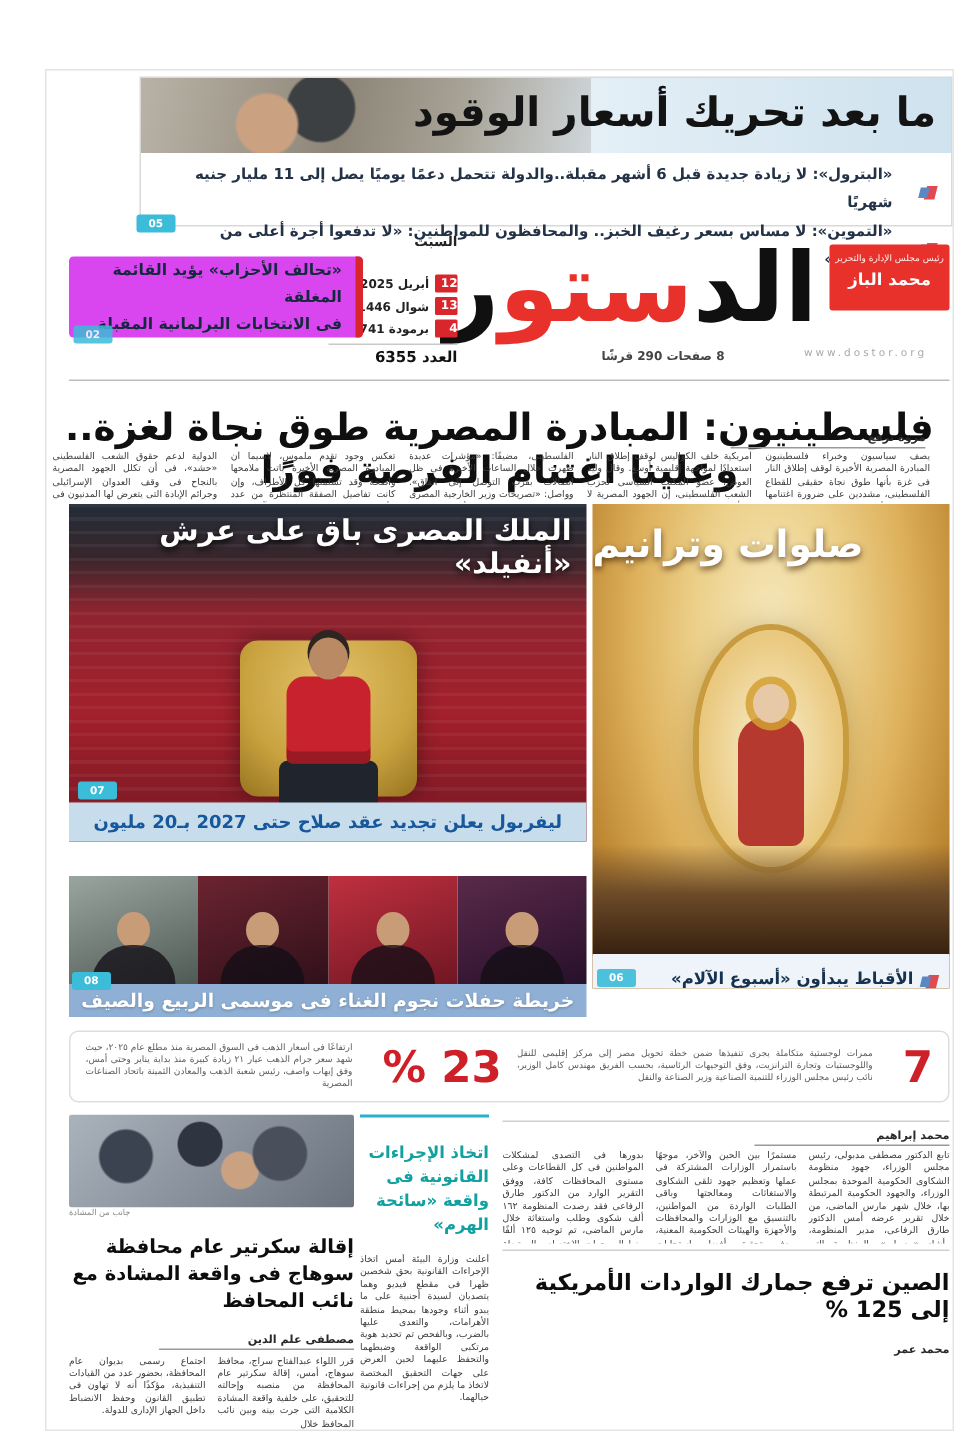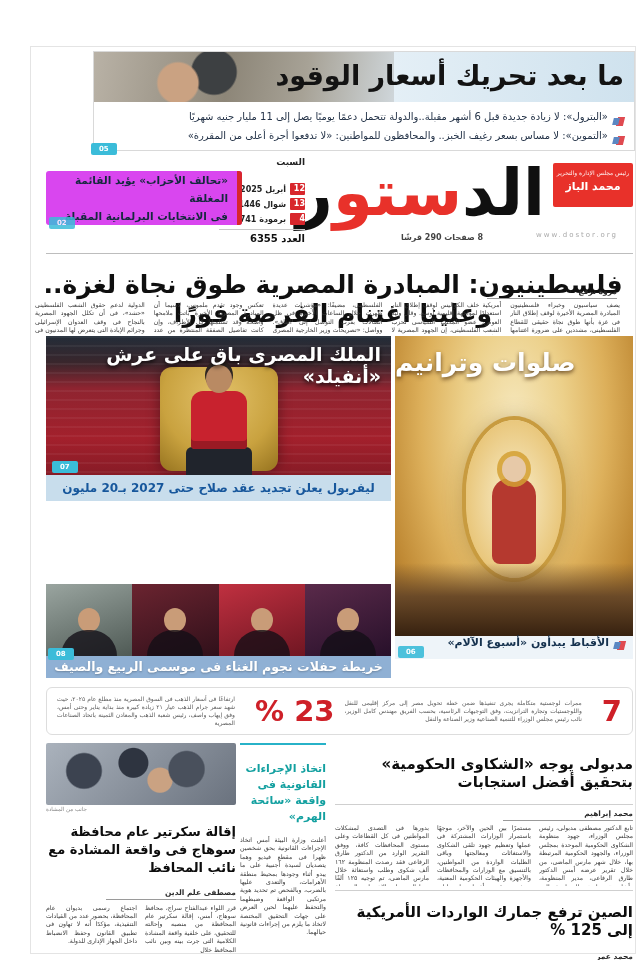--- a/index.html
+++ b/index.html
@@ -7,21 +7,21 @@
   .sheet{position:absolute;left:30px;top:46px;width:604px;height:906px;border:1px solid #e4e4e4;background:#fff}
   
   .topstory{position:absolute;left:62px;top:4px;width:540px;height:98px;border:1px solid #d9d9d9;background:#fff}
   .ts-row1{position:relative;height:50px;background:linear-gradient(to left,#cfe2ee 0%,#e9f2f8 55%,#f3f8fb 100%);overflow:hidden}
   .photo-fuel{position:absolute;left:0;top:0;width:300px;height:50px;
     background:radial-gradient(circle at 28% 62%,#caa282 9%,rgba(0,0,0,0) 10%),
     radial-gradient(circle at 40% 40%,#3d4042 12%,rgba(0,0,0,0) 13%),
     linear-gradient(100deg,#b9b2a6 0%,#8d8678 45%,#a7a296 70%,#cfd6da 100%)}
   .ts-h1{position:absolute;right:10px;top:8px;font-size:27px;font-weight:700;color:#131313;letter-spacing:-.5px}
   .ts-bullets{padding:5px 10px 0 6px}
-  .bullet{display:flex;gap:5px;align-items:flex-end;font-size:10px;font-weight:400;color:#233247;line-height:19px}
+  .bullet{display:flex;gap:18px;align-items:center;font-size:10px;font-weight:700;color:#233247;line-height:19px}
   .flag{width:11px;height:9px;position:relative;flex:0 0 auto;margin-top:5px}
   .flag::before{content:"";position:absolute;right:0;top:0;width:7px;height:9px;background:#e04a50;transform:skewX(-14deg)}
   .flag::after{content:"";position:absolute;right:5px;top:1px;width:6px;height:7px;background:#5b87c2;transform:skewX(-14deg)}
   .pbadge{background:#3bbcd9;color:#fff;font-size:7px;font-weight:700;padding:1px 8px;border-radius:2px;line-height:10px;display:inline-block}
   .ts-badge{position:absolute;left:-3px;bottom:-5px}
   
   .masthead{position:absolute;left:15px;top:108px;width:587px;height:98px;border-bottom:1px solid #bdbdbd}
   .editorbox{position:absolute;right:0;top:8px;width:80px;height:44px;background:#e8312a;border-radius:2px;color:#fff;text-align:center;padding-top:6px;box-sizing:border-box}
   .ed-title{font-size:6px;opacity:.92}
   .ed-name{font-size:11px;font-weight:700;margin-top:4px}
@@ -51,25 +51,25 @@
   .smalltxt{font-size:6.2px;line-height:8.4px;color:#3a3a3a;text-align:justify}
   
   .church{position:absolute;right:2px;top:289px;width:238px;height:323px;overflow:hidden;
     background:radial-gradient(ellipse at 50% 26%,#f6e8bd 0%,#ecd08a 30%,#ddb05b 55%,#c08a35 78%,#94621f 100%)}
   .mandorla{position:absolute;left:50%;top:84px;transform:translateX(-50%);width:96px;height:158px;border-radius:50%/46%;
     background:radial-gradient(#f9efcd 0%,#e7c272 80%);box-shadow:0 0 0 4px #c89b3f,0 0 22px rgba(120,80,10,.45)}
   .robe{position:absolute;left:50%;bottom:14px;transform:translateX(-50%);width:44px;height:86px;background:#b5392f;border-radius:18px 18px 8px 8px}
   .holyhead{position:absolute;left:50%;bottom:96px;transform:translateX(-50%);width:24px;height:26px;border-radius:50%;background:#e7c9a8;box-shadow:0 0 0 5px rgba(212,160,50,.85)}
   .crowd{position:absolute;left:0;right:0;bottom:22px;height:74px;background:linear-gradient(to top,#35200f 0%,#6b4a28 55%,rgba(107,74,40,0) 100%)}
   .church-title{position:absolute;top:12px;left:0;width:100%;text-align:left;font-size:25px;font-weight:700;color:#fff;text-shadow:0 2px 4px rgba(60,30,0,.75)}
-  .capbar{position:absolute;left:0;right:0;bottom:0;height:23px;background:#eef4f9;display:flex;align-items:flex-start;gap:5px;padding:0 8px;box-sizing:border-box}
+  .capbar{position:absolute;left:0;right:0;bottom:0;height:23px;background:#eef4f9;display:flex;align-items:flex-end;gap:5px;padding:0 8px;box-sizing:border-box}
   .capbar .captxt{font-size:11px;font-weight:700;color:#16324f}
   .church-badge{position:absolute;left:3px;bottom:1px;opacity:.9}
   
-  .salah{position:absolute;left:15px;top:289px;width:345px;height:165px;overflow:hidden;
+  .salah{position:absolute;left:15px;top:289px;width:345px;height:225px;overflow:hidden;
     background:repeating-linear-gradient(to bottom,rgba(255,255,255,.05) 0 2px,rgba(0,0,0,0) 2px 9px),
     linear-gradient(180deg,#232d39 0%,#39262c 16%,#8f2430 32%,#a3202c 62%,#731822 100%)}
   .throne{position:absolute;left:50%;bottom:30px;transform:translateX(-50%);width:118px;height:104px;border-radius:12px;
     background:radial-gradient(circle at 50% 30%,#e3c26a 0%,#c9a23f 60%,#96731f 100%);box-shadow:0 0 14px rgba(0,0,0,.4)}
   .torso{position:absolute;left:50%;bottom:52px;transform:translateX(-50%);width:56px;height:58px;border-radius:12px 12px 4px 4px;background:#c8222e;box-shadow:inset 0 -8px 0 #9a1a24}
   .s-head{position:absolute;left:50%;bottom:108px;transform:translateX(-50%);width:26px;height:28px;border-radius:50%;background:#b98a63;box-shadow:0 -4px 0 1px #2d2521}
   .s-legs{position:absolute;left:50%;bottom:18px;transform:translateX(-50%);width:66px;height:36px;border-radius:6px;background:#20242c}
   .salah-title{position:absolute;top:7px;right:10px;font-size:19px;font-weight:700;color:#fff;text-shadow:0 2px 4px rgba(0,0,0,.85)}
   .salah-cap{position:absolute;left:0;right:0;bottom:0;height:26px;background:#c8ddec;text-align:center;font-size:12px;font-weight:700;color:#17579c;line-height:26px}
   .salah-badge{position:absolute;left:6px;bottom:28px}
@@ -221,21 +221,20 @@
       <div class="stat-num">7</div>
       <div class="stat-txt">ممرات لوجستية متكاملة يجرى تنفيذها ضمن خطة تحويل مصر إلى مركز إقليمى للنقل واللوجستيات وتجارة الترانزيت، وفق التوجيهات الرئاسية، بحسب الفريق مهندس كامل الوزير، نائب رئيس مجلس الوزراء للتنمية الصناعية وزير الصناعة والنقل</div>
     </div>
     <div class="stat">
       <div class="stat-num">23 %</div>
       <div class="stat-txt">ارتفاعًا فى أسعار الذهب فى السوق المصرية منذ مطلع عام ٢٠٢٥، حيث شهد سعر جرام الذهب عيار ٢١ زيادة كبيرة منذ بداية يناير وحتى أمس، وفق إيهاب واصف، رئيس شعبة الذهب والمعادن الثمينة باتحاد الصناعات المصرية</div>
     </div>
   </section>
 
   <section class="b-right">
-    <h2 class="story-h">مدبولى يوجه «الشكاوى الحكومية» بتحقيق أفضل استجابات</h2>
     <div class="hr"></div>
     <div class="byline"><span>محمد إبراهيم</span><span class="byrule"></span></div>
     <div class="cols3">
       <div class="col smalltxt">تابع الدكتور مصطفى مدبولى، رئيس مجلس الوزراء، جهود منظومة الشكاوى الحكومية الموحدة بمجلس الوزراء، والجهود الحكومية المرتبطة بها، خلال شهر مارس الماضى، من خلال تقرير عرضه أمس الدكتور طارق الرفاعى، مدير المنظومة، وأشاد «مدبولى» بالمنظومة التى شهد أداؤها ارتقاءً</div>
       <div class="col smalltxt">مستمرًا بين الحين والآخر، موجهًا باستمرار الوزارات المشتركة فى عملها وتعظيم جهود تلقى الشكاوى والاستغاثات ومعالجتها وباقى الطلبات الواردة من المواطنين، بالتنسيق مع الوزارات والمحافظات والأجهزة والهيئات الحكومية المعنية، بهدف تحقيق أفضل استجابات ممكنة، خاصة فيما يرتبط بقطاع الصحة ودعم التراخيص الأولى بالرعاية</div>
       <div class="col smalltxt">بدورها فى التصدى لمشكلات المواطنين فى كل القطاعات وعلى مستوى المحافظات كافة، ووفق التقرير الوارد من الدكتور طارق الرفاعى فقد رصدت المنظومة ١٦٢ ألف شكوى وطلب واستغاثة خلال مارس الماضى، تم توجيه ١٢٥ ألفًا منها إلى جهات الاختصاص المرتبطة بالمنظومة إلكترونيًا، وحسم ٩٩ ألف شكوى وفقًا لضوابط الحسم التى حددتها الجهات المعنية</div>
     </div>
     <div class="hr"></div>
     <h2 class="story-h">الصين ترفع جمارك الواردات الأمريكية إلى 125 %</h2>
     <div class="byline" style="margin-top:3px"><span>محمد عمر</span></div>

